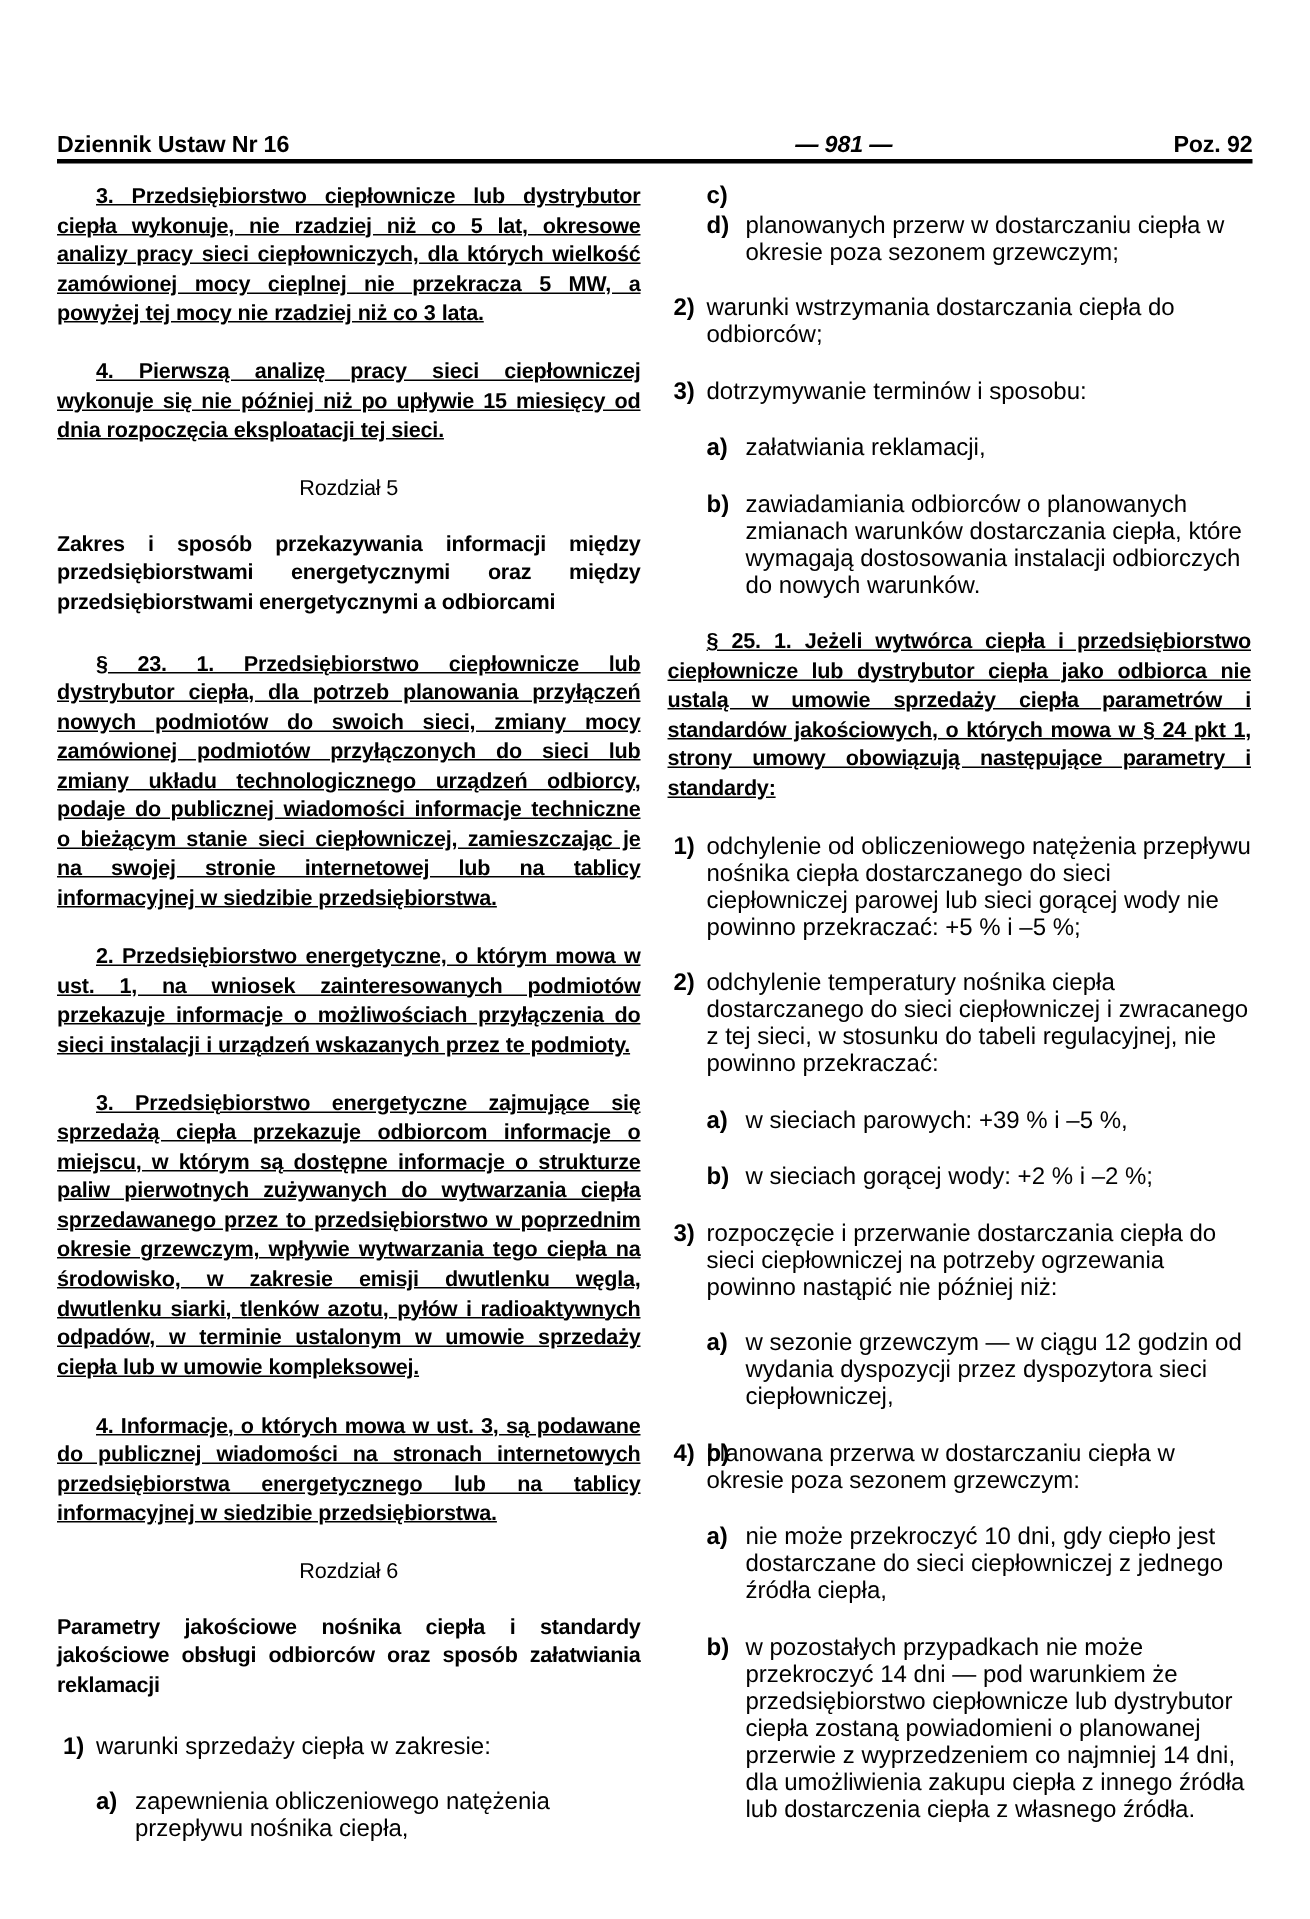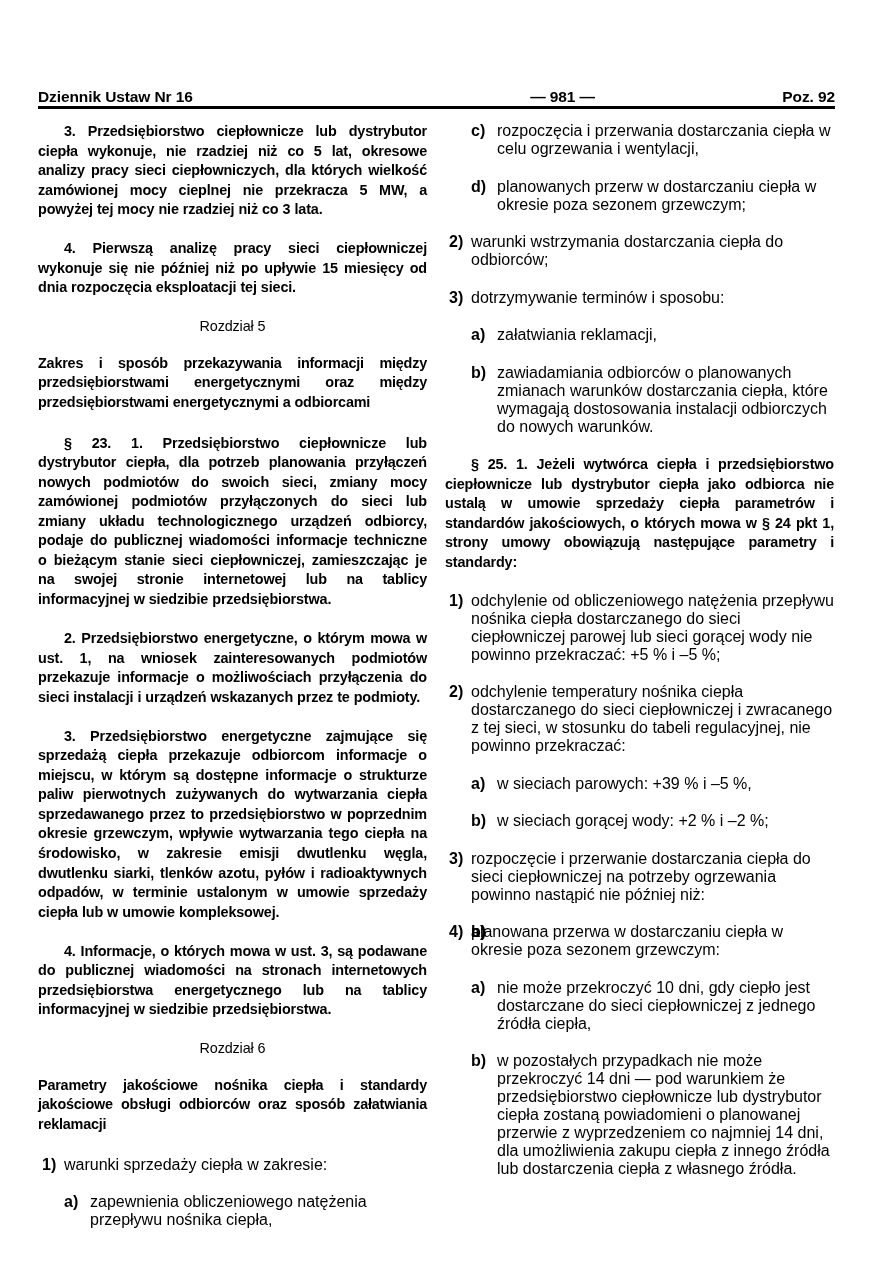--- a/index.html
+++ b/index.html
@@ -34,21 +34,21 @@
     height: 26px;
     display: flex;
     align-items: flex-end;
     justify-content: space-between;
     font-size: 15.5px;
     font-weight: 700;
     letter-spacing: -0.1px;
     line-height: 1;
   }
   .runhead .rh-left  { white-space: nowrap; }
-  .runhead .rh-mid   { white-space: nowrap; margin-left: 150px; }
+  .runhead .rh-mid   { white-space: nowrap; margin-left: 150px; font-style: italic; }
   .runhead .rh-right { white-space: nowrap; margin-top: 11px; }
 
   .rule {
     position: absolute;
     left: 38px;
     top: 90px;
     width: 797px;
     height: 3px;
     background: #000000;
   }
@@ -77,20 +77,21 @@
     letter-spacing: -0.15px;
     -webkit-hyphens: none;
     hyphens: none;
     word-spacing: 0.2px;
   }
 
   
   .para {
     text-indent: 26px;
     margin-bottom: 19.5px;
+    text-decoration: underline;
   }
 
   
   .ctr {
     text-align: center;
     text-indent: 0;
     font-weight: 400;
     margin-top: 8px;
     margin-bottom: 17px;
   }
@@ -158,33 +159,33 @@
         <p class="para">§ 23. 1. Przedsiębiorstwo ciepłownicze lub dystrybutor ciepła, dla potrzeb planowania przyłączeń nowych podmiotów do swoich sieci, zmiany mocy zamówionej podmiotów przyłączonych do sieci lub zmiany układu technologicznego urządzeń odbiorcy, podaje do publicznej wiadomości informacje techniczne o bieżącym stanie sieci ciepłowniczej, zamieszczając je na swojej stronie internetowej lub na tablicy informacyjnej w siedzibie przedsiębiorstwa.</p>
         <p class="para">2. Przedsiębiorstwo energetyczne, o którym mowa w ust. 1, na wniosek zainteresowanych podmiotów przekazuje informacje o możliwościach przyłączenia do sieci instalacji i urządzeń wskazanych przez te podmioty.</p>
         <p class="para">3. Przedsiębiorstwo energetyczne zajmujące się sprzedażą ciepła przekazuje odbiorcom informacje o miejscu, w którym są dostępne informacje o strukturze paliw pierwotnych zużywanych do wytwarzania ciepła sprzedawanego przez to przedsiębiorstwo w poprzednim okresie grzewczym, wpływie wytwarzania tego ciepła na środowisko, w zakresie emisji dwutlenku węgla, dwutlenku siarki, tlenków azotu, pyłów i radioaktywnych odpadów, w terminie ustalonym w umowie sprzedaży ciepła lub w umowie kompleksowej.</p>
         <p class="para">4. Informacje, o których mowa w ust. 3, są podawane do publicznej wiadomości na stronach internetowych przedsiębiorstwa energetycznego lub na tablicy informacyjnej w siedzibie przedsiębiorstwa.</p>
         <div class="ctr">Rozdział 6</div>
         <div class="hd">Parametry jakościowe nośnika ciepła i standardy jakościowe obsługi odbiorców oraz sposób załatwiania reklamacji</div>
         <div class="li1"><span class="mk">1)</span><span>warunki sprzedaży ciepła w zakresie:</span></div>
         <div class="li2"><span class="mk">a)</span><span>zapewnienia obliczeniowego natężenia przepływu nośnika ciepła,</span></div>
       </div>
     <div class="col" id="col-right">
-        <div class="li2"><span class="mk">c)</span><span>rozpoczęcia i przerwania dostarczania ciepła w celu ogrzewania i wentylacji,</span></div>
+        <div class="li2"><span class="mk">c)</span></div>
         <div class="li2"><span class="mk">d)</span><span>planowanych przerw w dostarczaniu ciepła w okresie poza sezonem grzewczym;</span></div>
         <div class="li1"><span class="mk">2)</span><span>warunki wstrzymania dostarczania ciepła do odbiorców;</span></div>
         <div class="li1"><span class="mk">3)</span><span>dotrzymywanie terminów i sposobu:</span></div>
         <div class="li2"><span class="mk">a)</span><span>załatwiania reklamacji,</span></div>
         <div class="li2"><span class="mk">b)</span><span>zawiadamiania odbiorców o planowanych zmianach warunków dostarczania ciepła, które wymagają dostosowania instalacji odbiorczych do nowych warunków.</span></div>
         <p class="para">§ 25. 1. Jeżeli wytwórca ciepła i przedsiębiorstwo ciepłownicze lub dystrybutor ciepła jako odbiorca nie ustalą w umowie sprzedaży ciepła parametrów i standardów jakościowych, o których mowa w § 24 pkt 1, strony umowy obowiązują następujące parametry i standardy:</p>
         <div class="li1"><span class="mk">1)</span><span>odchylenie od obliczeniowego natężenia przepływu nośnika ciepła dostarczanego do sieci ciepłowniczej parowej lub sieci gorącej wody nie powinno przekraczać: +5 % i –5 %;</span></div>
         <div class="li1"><span class="mk">2)</span><span>odchylenie temperatury nośnika ciepła dostarczanego do sieci ciepłowniczej i zwracanego z tej sieci, w stosunku do tabeli regulacyjnej, nie powinno przekraczać:</span></div>
         <div class="li2"><span class="mk">a)</span><span>w sieciach parowych: +39 % i –5 %,</span></div>
         <div class="li2"><span class="mk">b)</span><span>w sieciach gorącej wody: +2 % i –2 %;</span></div>
         <div class="li1"><span class="mk">3)</span><span>rozpoczęcie i przerwanie dostarczania ciepła do sieci ciepłowniczej na potrzeby ogrzewania powinno nastąpić nie później niż:</span></div>
-        <div class="li2"><span class="mk">a)</span></div>
+        <div class="li2"><span class="mk">a)</span><span>w sezonie grzewczym — w ciągu 12 godzin od wydania dyspozycji przez dyspozytora sieci ciepłowniczej,</span></div>
         <div class="li2"><span class="mk">b)</span></div>
         <div class="li1"><span class="mk">4)</span><span>planowana przerwa w dostarczaniu ciepła w okresie poza sezonem grzewczym:</span></div>
         <div class="li2"><span class="mk">a)</span><span>nie może przekroczyć 10 dni, gdy ciepło jest dostarczane do sieci ciepłowniczej z jednego źródła ciepła,</span></div>
         <div class="li2"><span class="mk">b)</span><span>w pozostałych przypadkach nie może przekroczyć 14 dni — pod warunkiem że przedsiębiorstwo ciepłownicze lub dystrybutor ciepła zostaną powiadomieni o planowanej przerwie z wyprzedzeniem co najmniej 14 dni, dla umożliwienia zakupu ciepła z innego źródła lub dostarczenia ciepła z własnego źródła.</span></div>
       </div>
 
   </div>
 </div>
 
 </body></html>

